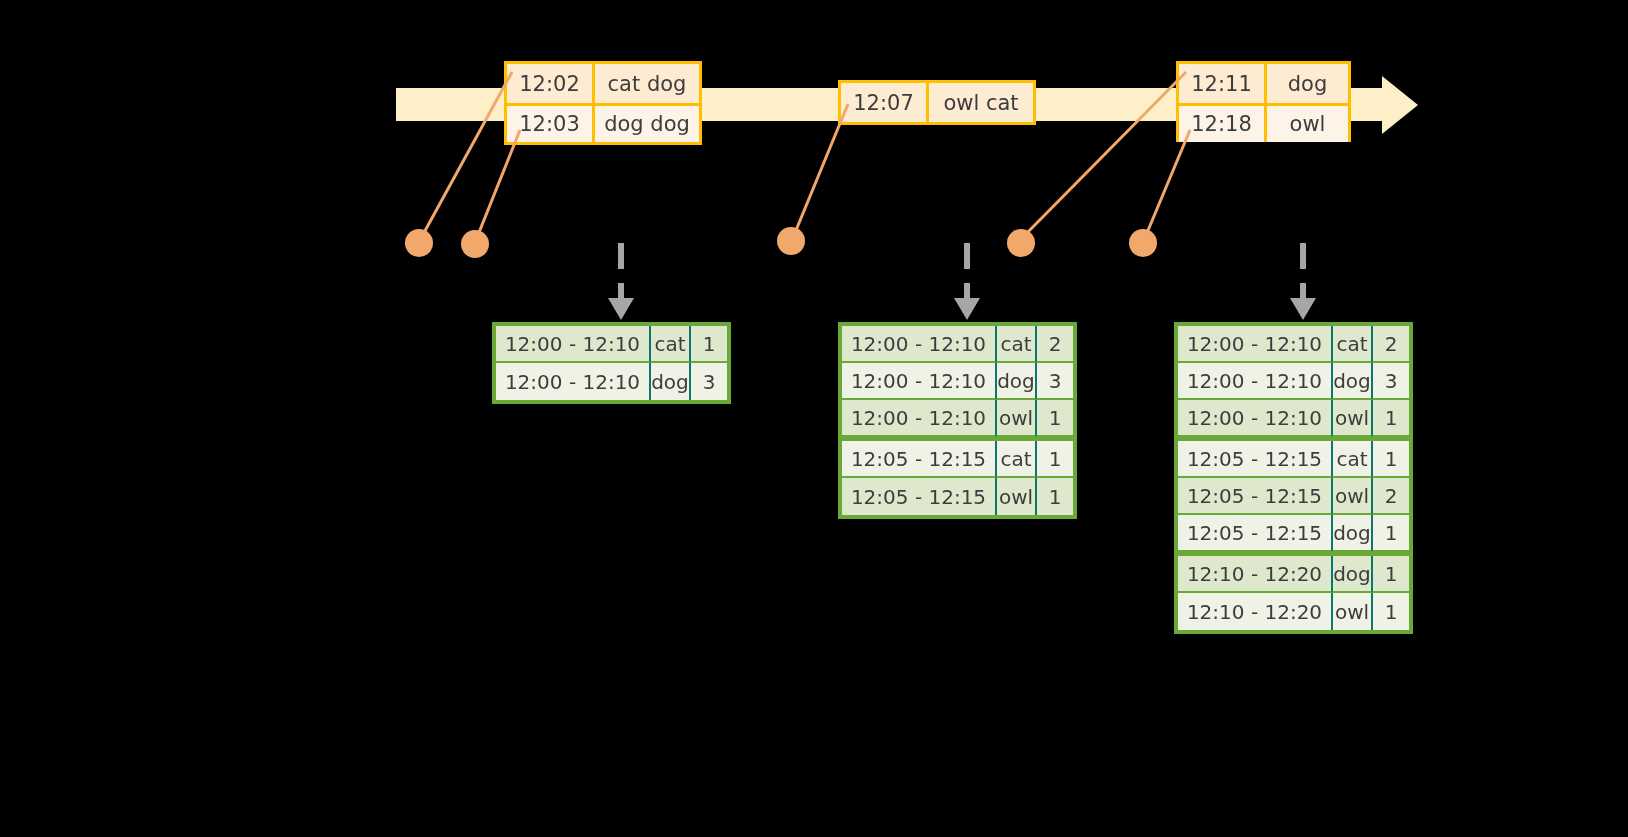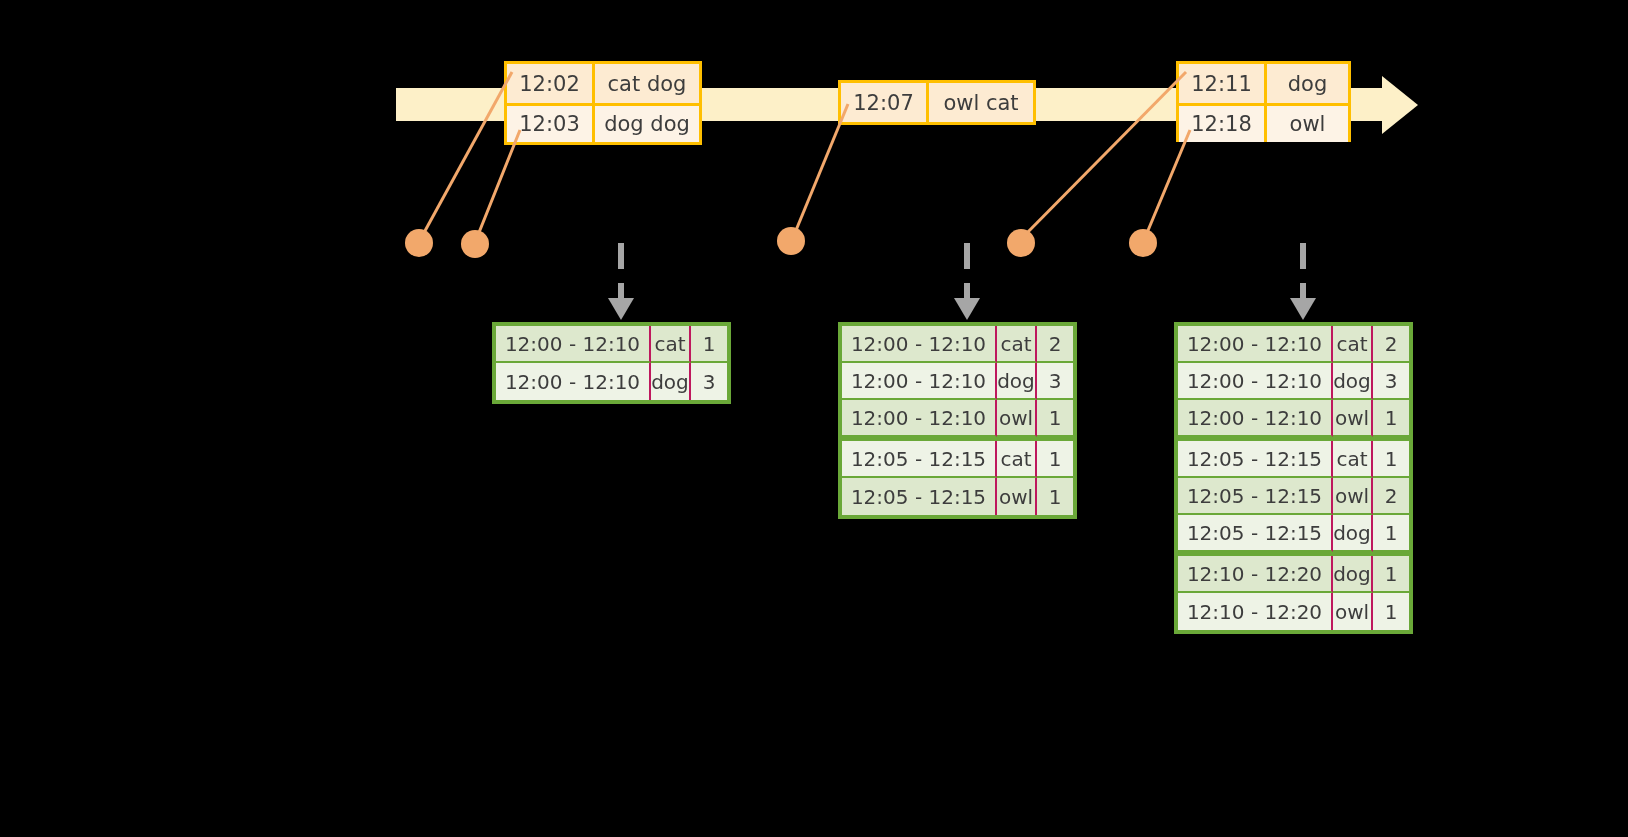--- a/index.html
+++ b/index.html
@@ -44,21 +44,21 @@
   
   .gtable{
     position:absolute;border:4px solid #6aa838;box-sizing:border-box;
     background:#6aa838;
   }
   .grow{display:flex;height:37px;box-sizing:border-box;}
   .gcell{
     display:flex;align-items:center;justify-content:center;
     font-size:20px;color:#3d3d3d;box-sizing:border-box;
     white-space:nowrap;background:#eef3e6;
-    border-right:2px solid #be185d;border-bottom:2px solid #6aa838;
+    border-right:2px solid #0f766e;border-bottom:2px solid #6aa838;
   }
   .grow.shade .gcell{background:#dde8cd;}
   .grow.gap{height:4px;}
   .gcell:last-child{border-right:none;}
   .grow:last-child .gcell{border-bottom:none;}
   .gcell.win{width:155px;}
   .gcell.key{width:40px;}
   .gcell.cnt{width:36px;}
 </style>
 </head>

